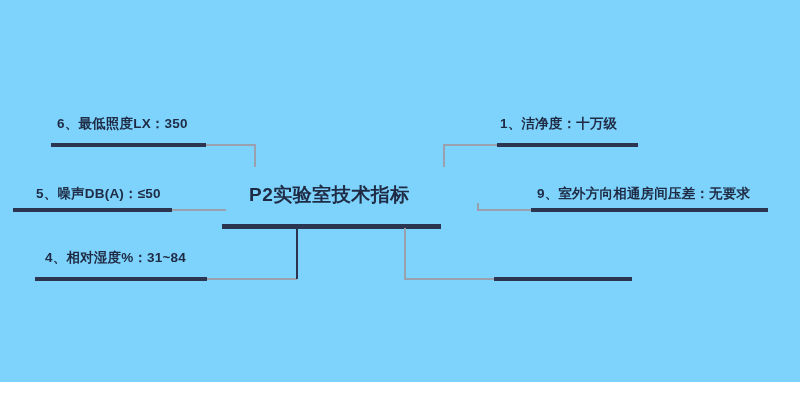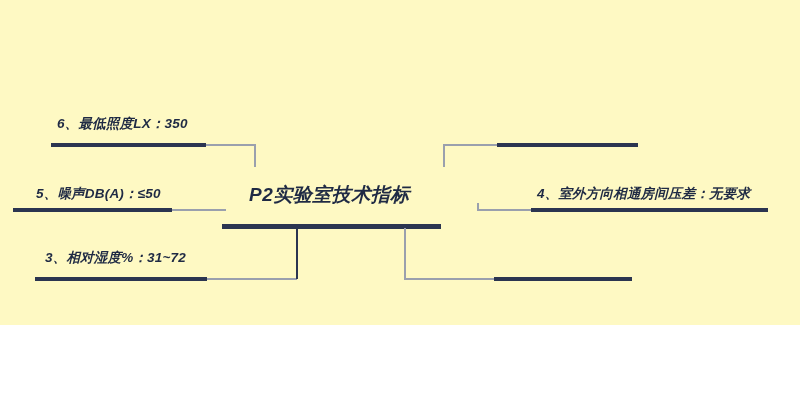--- a/index.html
+++ b/index.html
@@ -6,24 +6,23 @@
     margin: 0;
     padding: 0;
     background: #ffffff;
   }
   body {
     font-family: "Liberation Sans", "DejaVu Sans", sans-serif;
   }
   #stage {
     position: relative;
     width: 800px;
-    height: 325px;
-    background: #fef9c3;
+    height: 382px;
+    background: #7dd3fc;
     overflow: hidden;
-    font-style: italic;
   }
   .node-label {
     position: absolute;
     font-size: 13.5px;
     font-weight: bold;
     color: #1f2a44;
     white-space: nowrap;
     letter-spacing: 0.2px;
     line-height: 1.2;
   }
@@ -68,34 +67,35 @@
 
   <div class="node-label" style="left:57px; top:116px;">6、最低照度LX：350</div>
   <div class="bar-dark" style="left:51px; top:143px; width:155px;"></div>
   <div class="bar-light" style="left:206px; top:144px; width:50px;"></div>
   <div class="conn-v-light" style="left:254px; top:144px; height:23px;"></div>
 
   <div class="node-label" style="left:22px; top:186px;margin-left:14px;">5、噪声DB(A)：≤50</div>
   <div class="bar-dark" style="left:13px; top:208px; width:159px;"></div>
   <div class="bar-light" style="left:172px; top:209px; width:54px;"></div>
 
-  <div class="node-label" style="left:45px; top:250px;">3、相对湿度%：31~72</div>
+  <div class="node-label" style="left:45px; top:250px;">4、相对湿度%：31~84</div>
   <div class="bar-dark" style="left:35px; top:277px; width:172px;"></div>
   <div class="bar-light" style="left:207px; top:278px; width:90px;"></div>
   <div class="conn-v-dark" style="left:296px; top:228px; height:51px;"></div>
 
   <div class="center-title" style="left:249px; top:182px;">P2实验室技术指标</div>
 
   <div class="center-bar" style="left:222px; top:224px; width:219px;"></div>
 
+  <div class="node-label" style="left:500px; top:116px;">1、洁净度：十万级</div>
   <div class="bar-light" style="left:443px; top:144px; width:55px;"></div>
   <div class="bar-dark" style="left:497px; top:143px; width:141px;"></div>
   <div class="conn-v-light" style="left:443px; top:144px; height:23px;"></div>
 
-  <div class="node-label" style="left:537px; top:186px;">4、室外方向相通房间压差：无要求</div>
+  <div class="node-label" style="left:537px; top:186px;">9、室外方向相通房间压差：无要求</div>
   <div class="bar-light" style="left:477px; top:209px; width:56px;"></div>
   <div class="bar-dark" style="left:531px; top:208px; width:237px;"></div>
   <div class="conn-v-light" style="left:477px; top:203px; height:8px;"></div>
 
   <div class="bar-light" style="left:404px; top:278px; width:92px;"></div>
   <div class="bar-dark" style="left:494px; top:277px; width:138px;"></div>
   <div class="conn-v-light" style="left:404px; top:228px; height:51px;"></div>
 
 </div>
 

